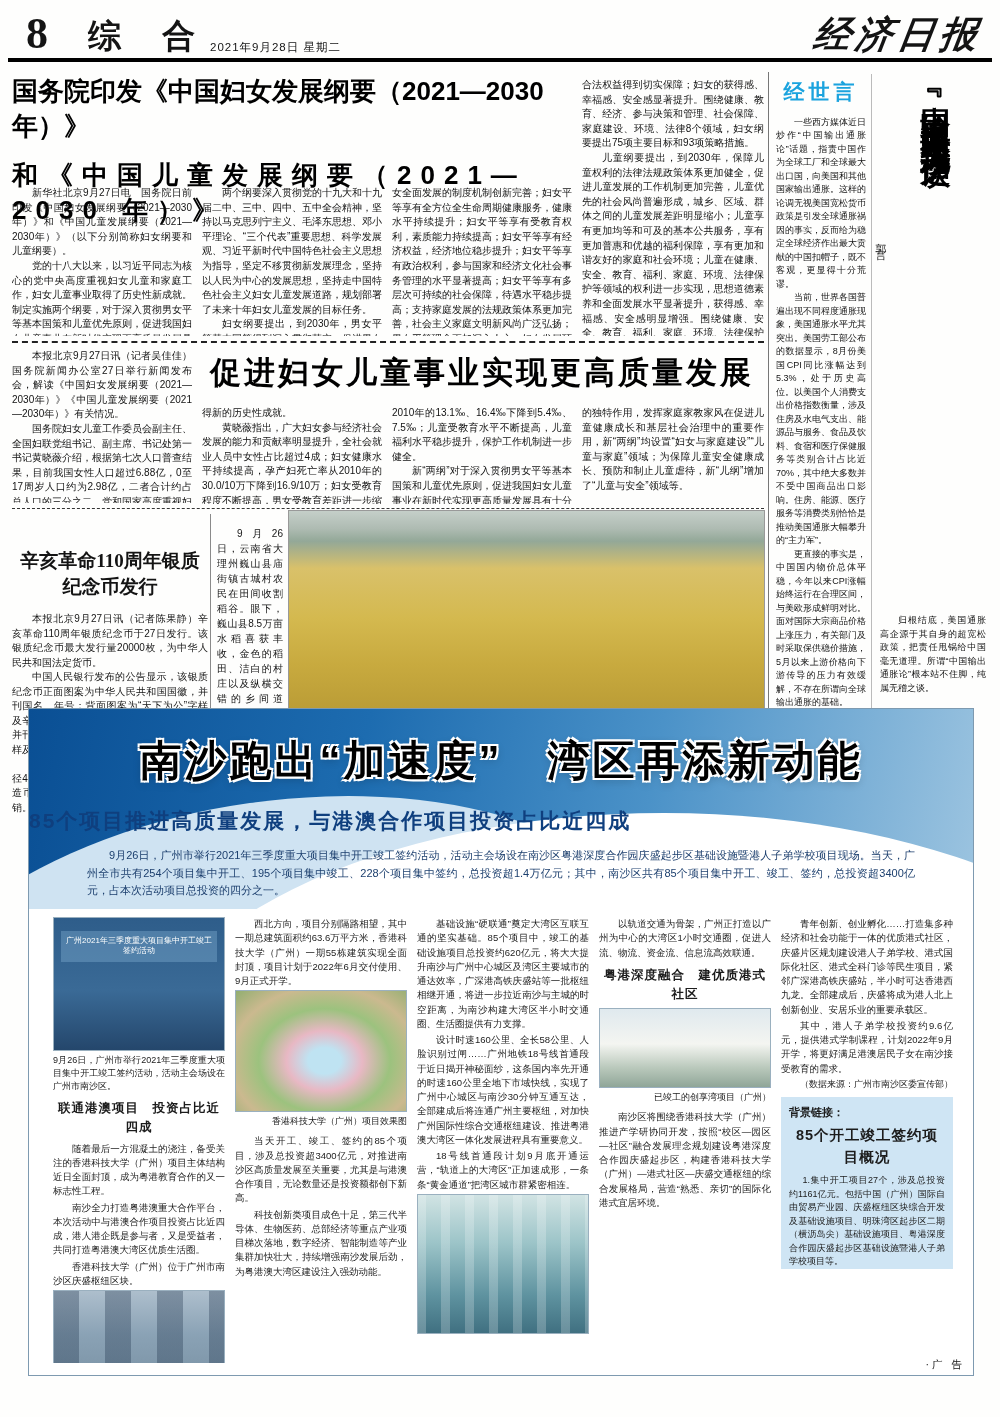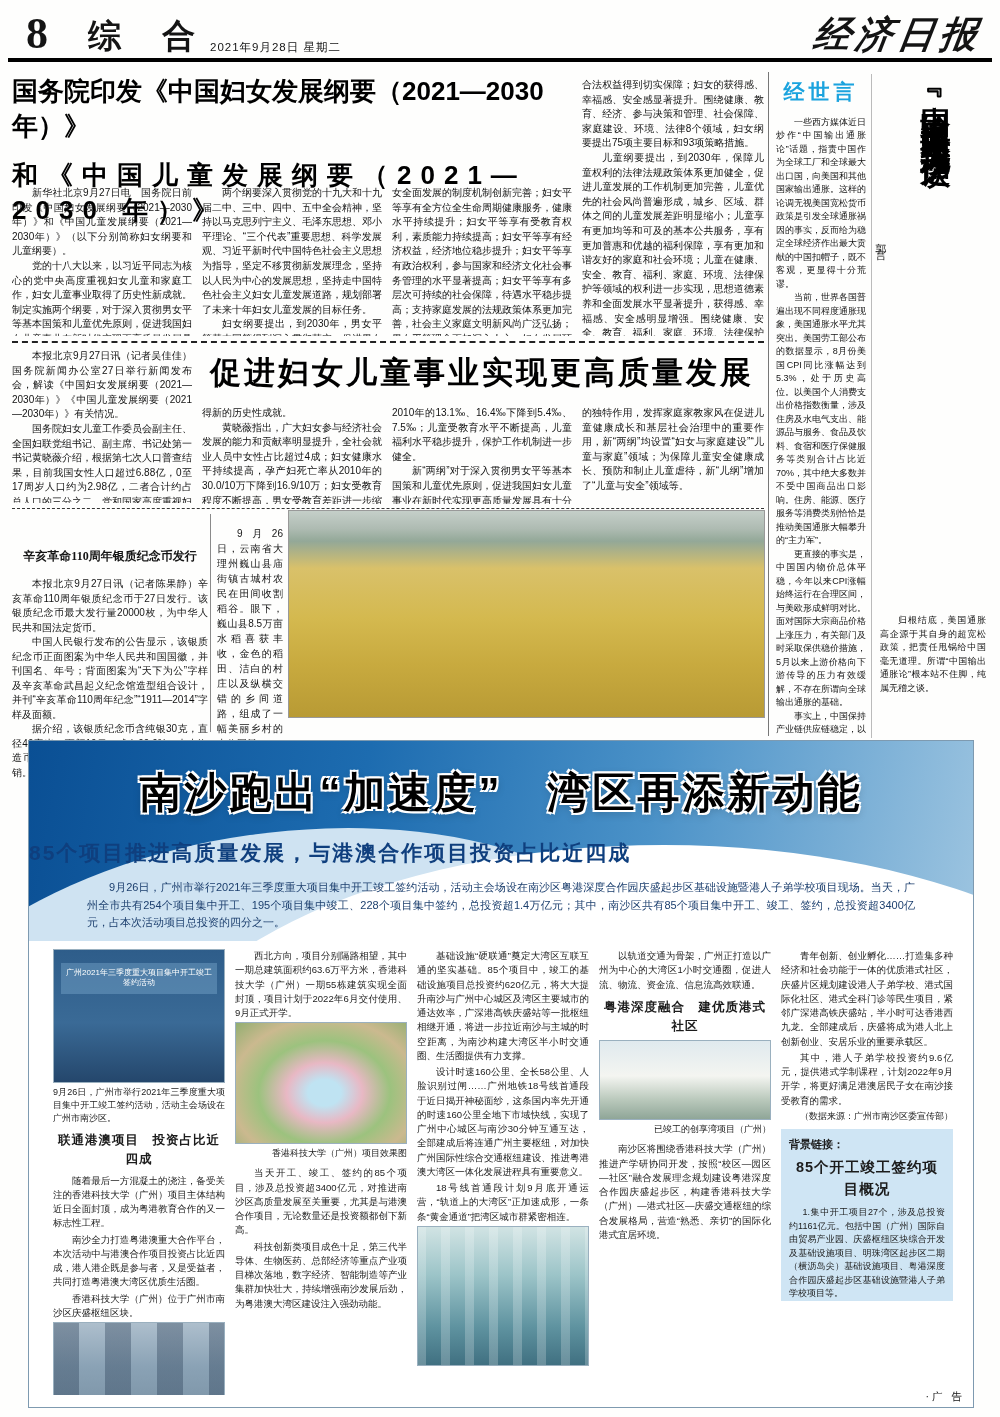--- a/index.html
+++ b/index.html
@@ -29,21 +29,21 @@
   
   .b1{left:12px;top:349px;width:180px;height:154px;}
   .a2hl{left:198px;top:352px;width:568px;text-align:center;font-size:31px;font-weight:900;
         letter-spacing:3px;font-family:"Liberation Serif",serif;color:#000;}
   .b2{left:202px;top:406px;width:180px;height:98px;}
   .b3{left:392px;top:406px;width:180px;height:98px;}
   .b4{left:582px;top:406px;width:182px;height:98px;}
   .dash2{left:12px;top:508px;width:752px;border-top:1.5px dashed #333;height:0;}
   
   .a3{left:12px;top:514px;width:196px;height:218px;}
-  .a3 .a3hl{margin:34px 0 12px;text-align:center;font-size:12px;font-weight:900;
+  .a3 .a3hl{margin:34px 0 12px;text-align:center;font-size:19px;font-weight:900;
             font-family:"Liberation Serif",serif;}
   .a3 .bt{font-size:10px;line-height:1.45;text-align:justify;}
   .a3 .bt p{margin:0;text-indent:2em;}
   .vrule{border-left:1px solid #8a8a8a;width:0;}
   .vr1{left:210px;top:514px;height:218px;}
   .midcap{left:217px;top:526px;width:66px;height:204px;font-size:10px;line-height:1.5;text-align:justify;}
   .midcap p{margin:0;text-indent:2em;}
   .midcap p.credit{text-indent:0;text-align:right;margin-top:2px;}
   .ricephoto{left:288px;top:510px;width:477px;height:208px;
     background:linear-gradient(180deg,#c6d0ca 0%,#aebbb2 9%,#93a898 15%,#d9c16a 28%,#d4b94f 52%,#c8aa3f 74%,#b89a34 100%);
@@ -55,21 +55,21 @@
   .jsy p{margin:0;text-indent:2em;}
   .vr3{left:871px;top:74px;height:664px;border-left:1px solid #bbb;}
   .author{left:873px;top:234px;writing-mode:vertical-rl;text-orientation:upright;
           font-size:11px;letter-spacing:6px;color:#222;}
   .vhl{left:886px;top:78px;width:100px;height:526px;display:flex;justify-content:center;}
   .vhl span{writing-mode:vertical-rl;text-orientation:upright;font-size:30px;font-weight:900;
             font-family:"Liberation Serif",serif;letter-spacing:4px;line-height:1.1;color:#000;}
   .jsy2{left:880px;top:614px;width:106px;height:120px;font-size:9px;line-height:1.5;text-align:justify;overflow:hidden;}
   .jsy2 p{margin:0;text-indent:2em;}
   
-  .feature{left:28px;top:740px;width:944px;height:666px;border:1px solid #7e9ab0;background:#fff;overflow:hidden;}
+  .feature{left:28px;top:708px;width:944px;height:666px;border:1px solid #7e9ab0;background:#fff;overflow:hidden;}
   .banner{position:relative;height:200px;overflow:hidden;
     background:linear-gradient(100deg,#0a4f94 0%,#1d6cb0 35%,#4b92c8 65%,#9cc4e0 100%);}
   .wave1{position:absolute;left:-140px;top:92px;width:780px;height:420px;background:#cfe3f2;
          border-radius:50%;transform:rotate(-8deg);}
   .wave2{position:absolute;left:110px;top:104px;width:1050px;height:520px;background:#fff;border-radius:50%;}
   .f-hl{position:relative;z-index:3;text-align:center;margin:24px 0 0;font-size:42px;font-weight:900;
         letter-spacing:3px;color:#000;
         text-shadow:-2px -2px 0 #fff,2px -2px 0 #fff,-2px 2px 0 #fff,2px 2px 0 #fff,0 3px 8px rgba(0,0,0,.25);}
   .f-sub{position:relative;z-index:3;margin-top:18px;font-size:21px;font-weight:700;
          color:#0f3f7e;letter-spacing:2px;}

